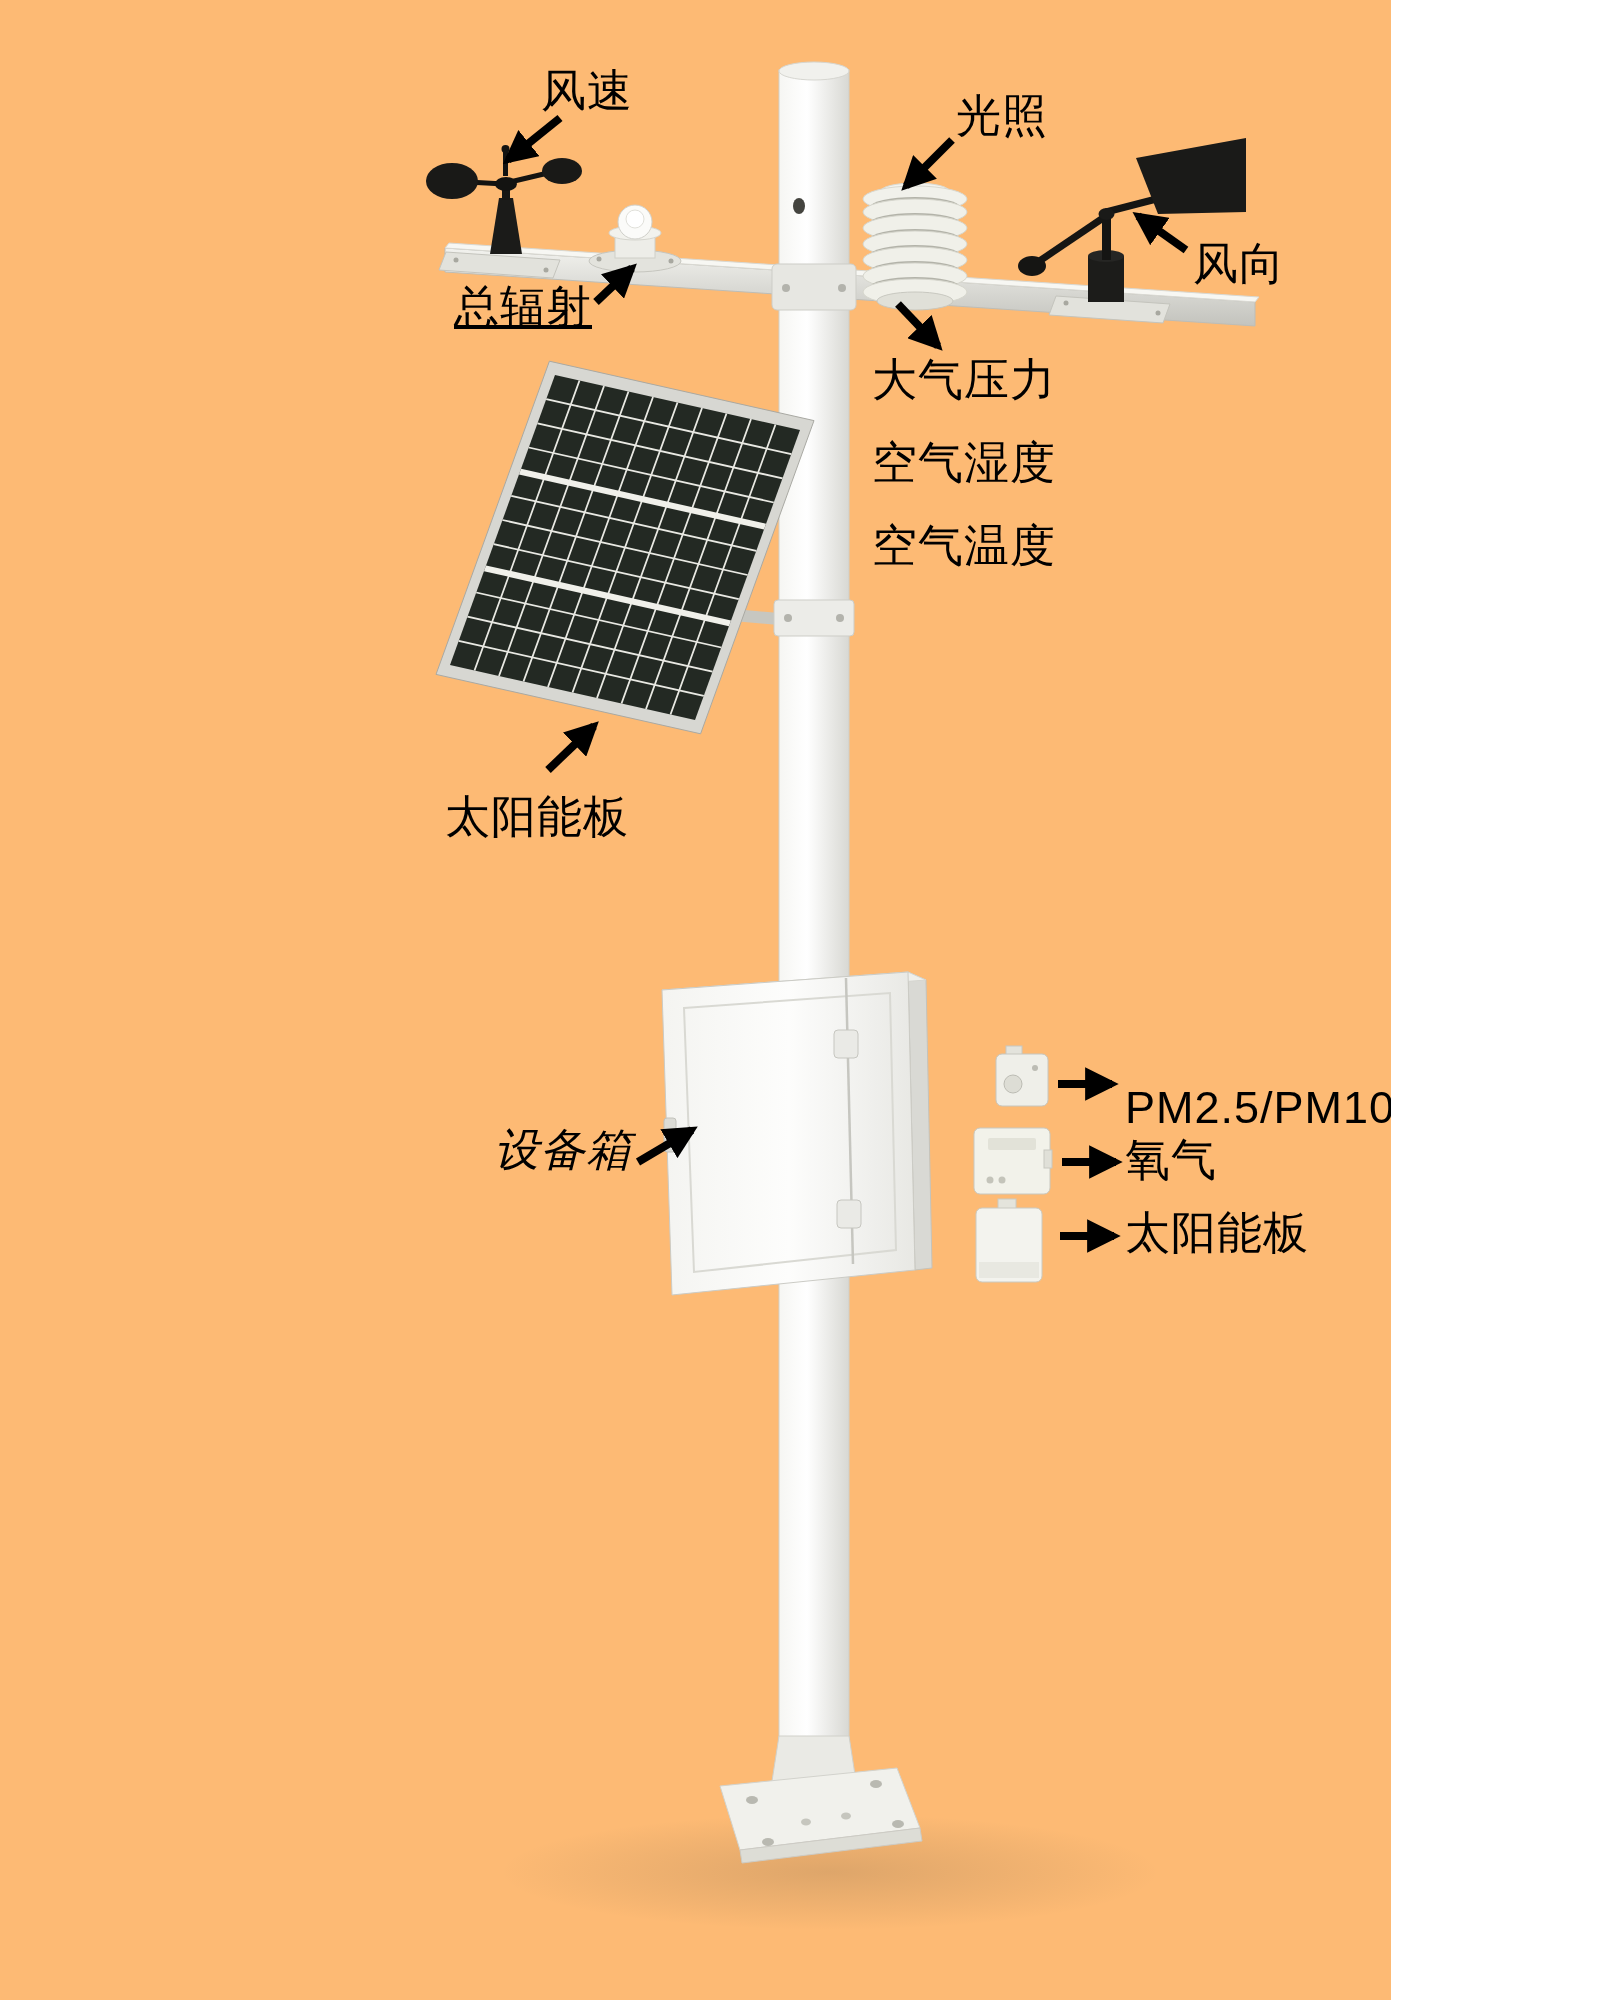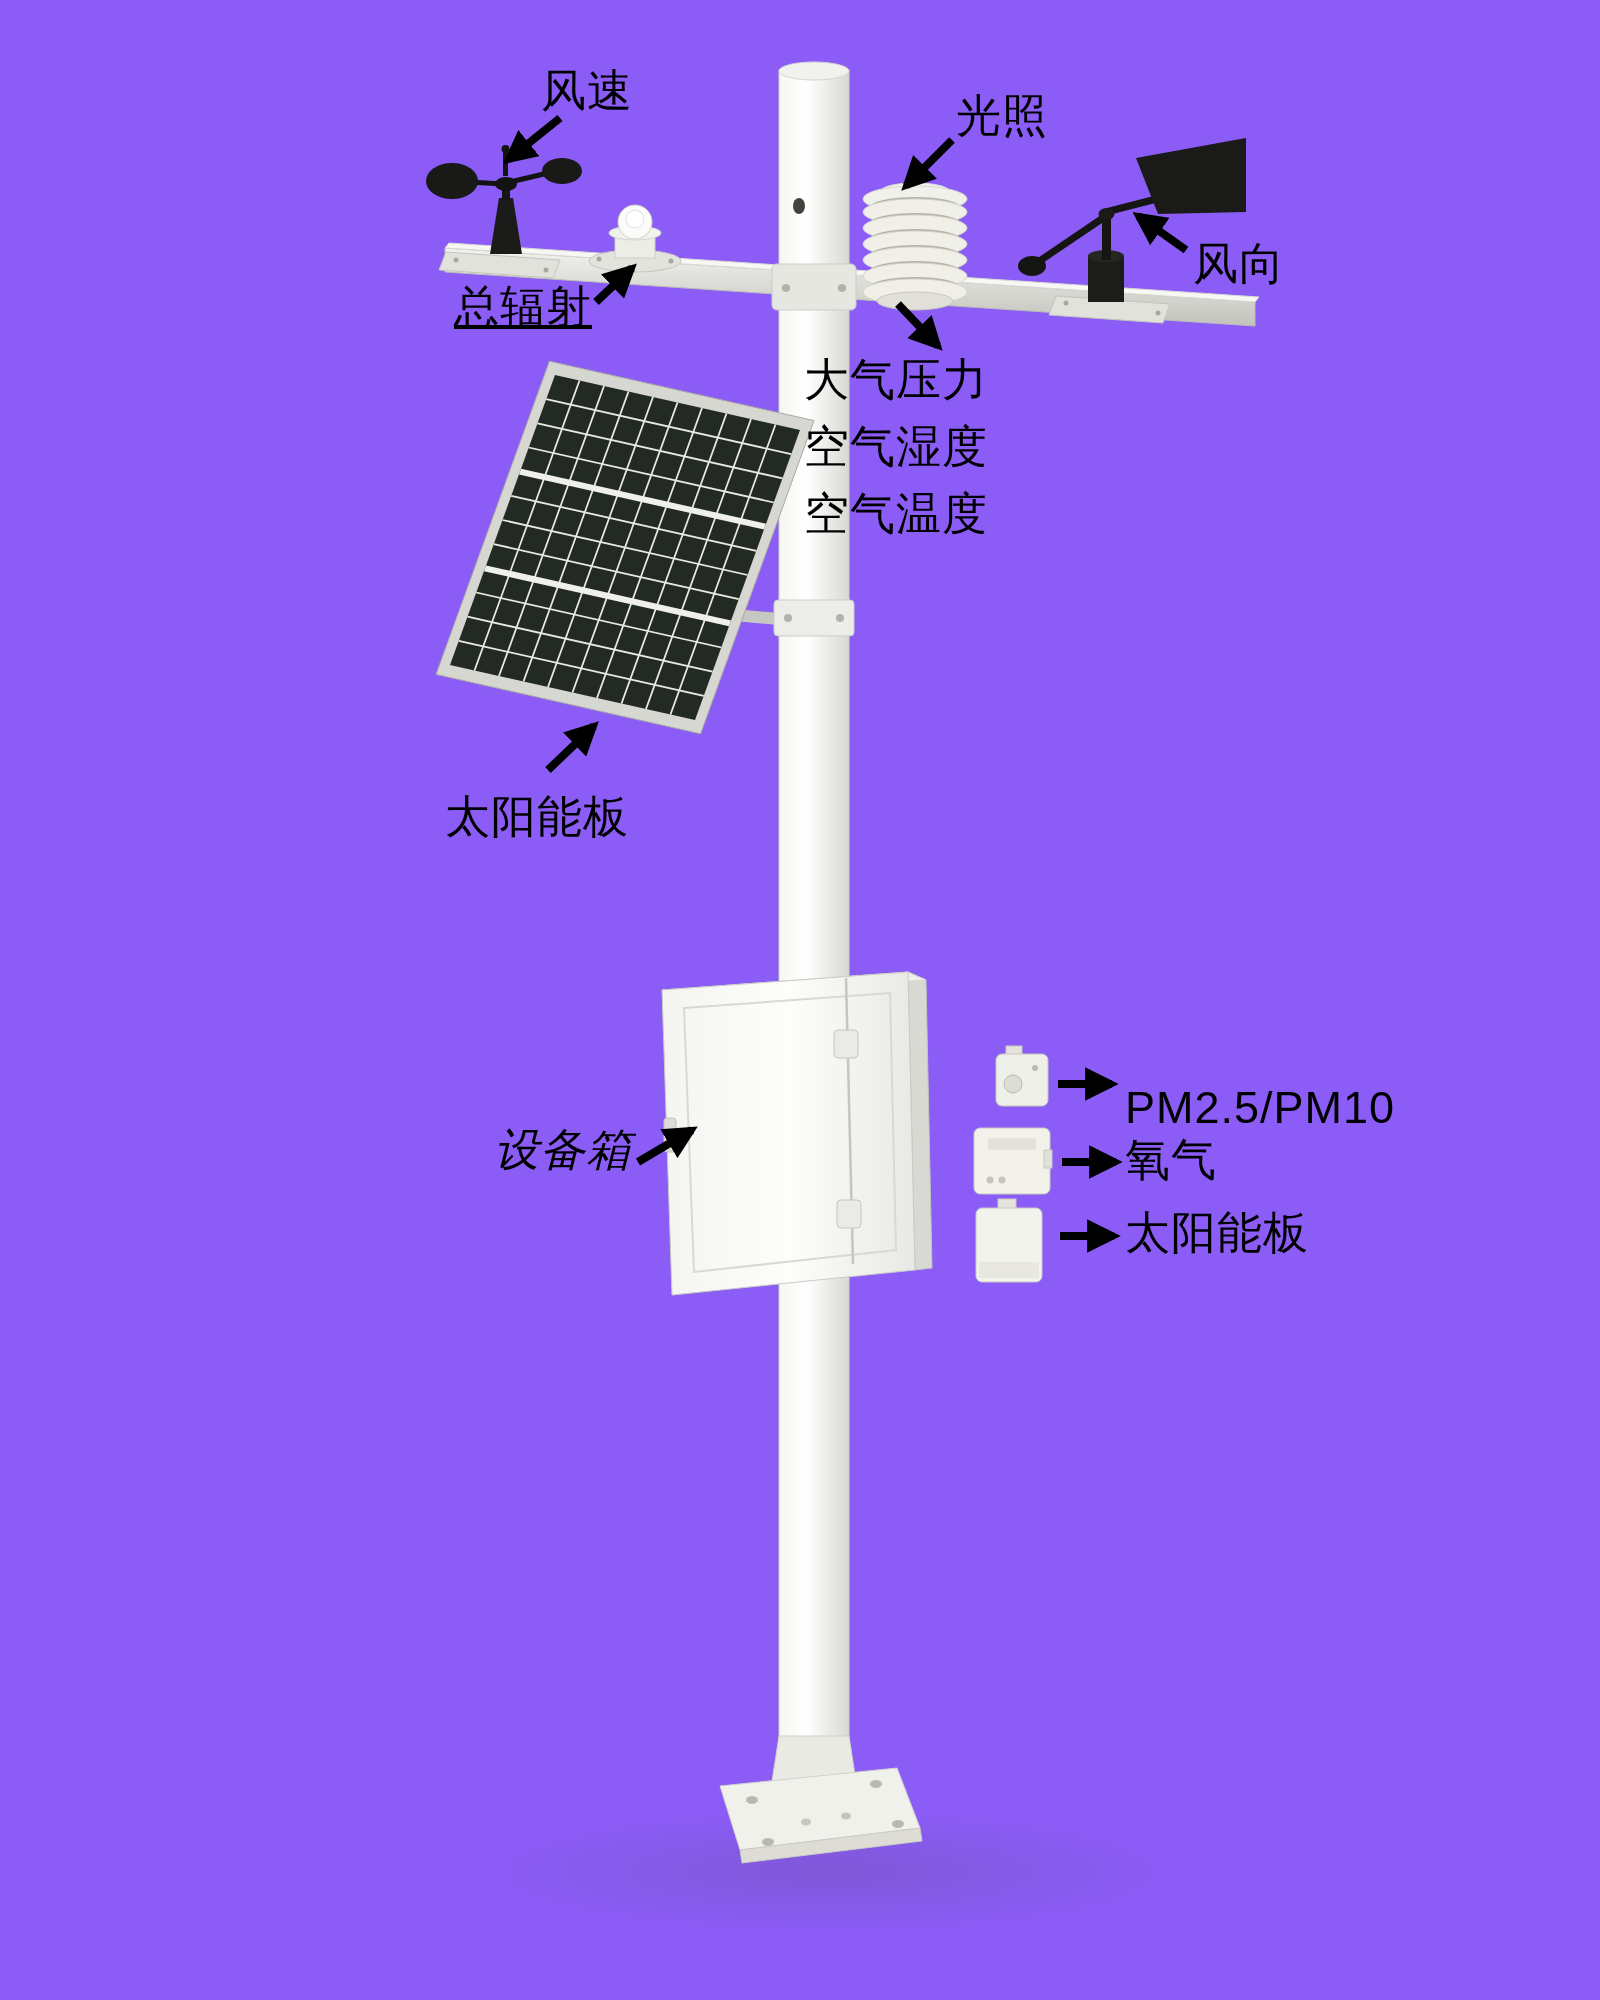--- a/index.html
+++ b/index.html
@@ -1,19 +1,19 @@
 <!DOCTYPE html>
 <html><head>
 <meta charset="utf-8">
 <style>
   html,body{margin:0;padding:0;background:#ffffff;}
   #stage{
     position:relative;
-    width:1600px;height:2000px;
-    background:#8b5cf6;
+    width:1391px;height:2000px;
+    background:#fdba74;
     overflow:hidden;
     font-family:"Liberation Sans",sans-serif;
   }
   #scene{position:absolute;left:0;top:0;width:1600px;height:2000px;}
   .lbl{
     position:absolute;
     font-size:45px;
     line-height:56px;
     font-weight:500;
     color:#000;
@@ -201,21 +201,21 @@
       <line x1="1062" y1="1162" x2="1116" y2="1162" marker-end="url(#arrowHead)"></line>
       <line x1="1060" y1="1236" x2="1114" y2="1236" marker-end="url(#arrowHead)"></line>
     </g>
   </svg>
 
   <div class="lbl centered" style="left:587px;top:63px;">风速</div>
   <div class="lbl centered" style="left:1002px;top:88px;font-family:Liberation Serif, serif;">光照</div>
   <div class="lbl" style="left:1193px;top:236px;">风向</div>
   <div class="lbl" style="left:454px;top:279px;text-decoration:underline;">总辐射</div>
 
-  <div class="lbl-stack" style="left:804px;top:346px;">
+  <div class="lbl-stack" style="left:872px;top:346px;gap:16px;">
     <div class="line">大气压力</div>
     <div class="line">空气湿度</div>
     <div class="line">空气温度</div>
   </div>
 
   <div class="lbl" style="left:445px;top:789px;">太阳能板</div>
   <div class="lbl" style="left:494px;top:1122px;font-style:italic;">设备箱</div>
   <div class="lbl" style="left:1125px;top:1056px;margin-top:24px;">PM2.5/PM10</div>
   <div class="lbl" style="left:1125px;top:1132px;">氧气</div>
   <div class="lbl" style="left:1125px;top:1205px;">太阳能板</div>

